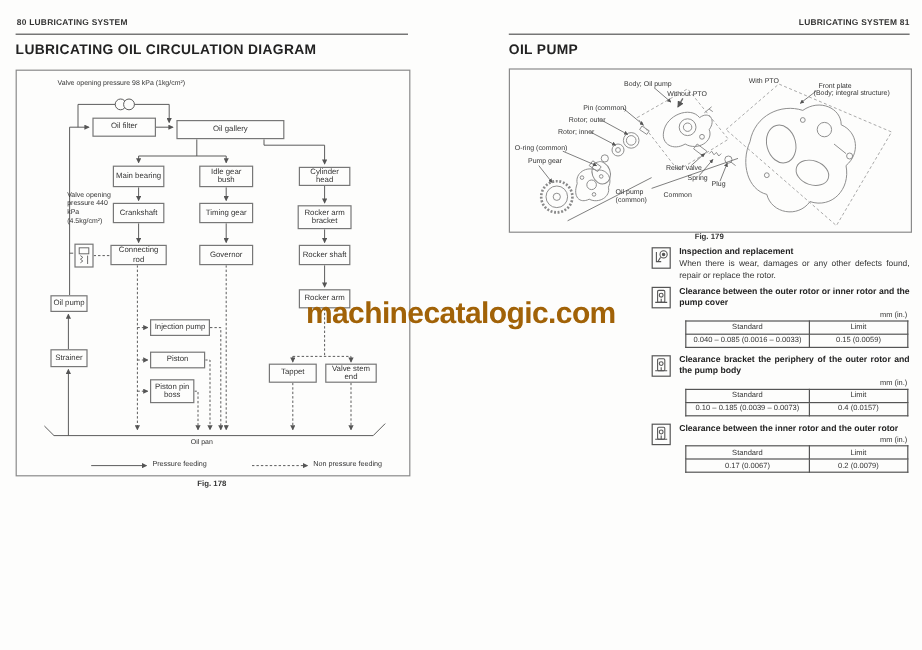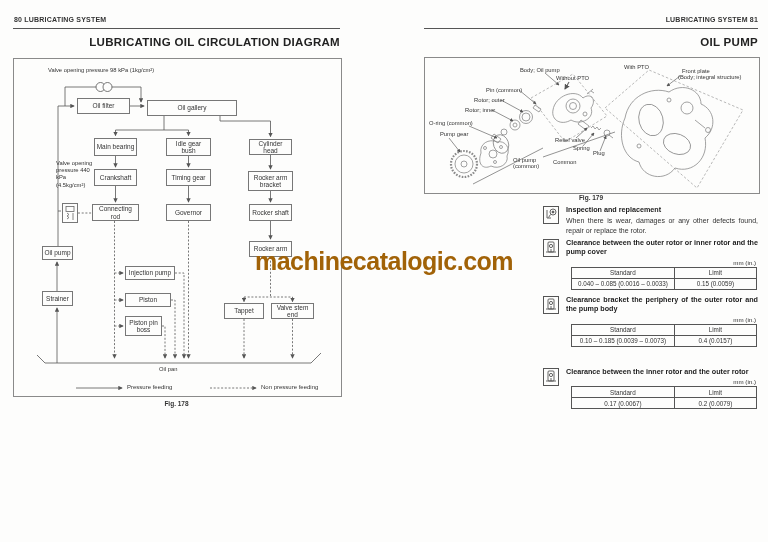--- a/index.html
+++ b/index.html
@@ -2,21 +2,21 @@
 <html><head>
 <meta charset="utf-8">
 <style>
   html,body{margin:0;padding:0;background:#ffffff;}
   .scan{position:relative;width:768px;height:542px;background:#fdfdfc;overflow:hidden;
         font-family:"Liberation Sans","DejaVu Sans",sans-serif;color:#2b2b2b;}
   .abs{position:absolute;}
   
   .page-header{font-size:7px;font-weight:bold;letter-spacing:.2px;color:#333;}
   .header-rule{border-top:1.6px solid #555;height:0;}
-  .page-title{font-size:11.5px;font-weight:bold;text-align:right;letter-spacing:.3px;color:#222;}
+  .page-title{font-size:11.5px;font-weight:bold;text-align:left;letter-spacing:.3px;color:#222;}
   
   .frame{border:1px solid #8a8a8a;background:#fdfdfc;}
   .fig-caption{font-size:6.5px;font-weight:bold;text-align:center;color:#333;}
   
   .fbox{position:absolute;border:1px solid #777;background:#fdfdfc;display:flex;
         align-items:center;justify-content:center;text-align:center;
         font-size:6.5px;line-height:1.1;color:#333;padding:1px;box-sizing:border-box;}
   .anno{position:absolute;font-size:5.8px;line-height:1.25;color:#333;}
   .legend-text{position:absolute;font-size:6px;color:#333;}
   
@@ -318,21 +318,21 @@
         <tbody>
             <tr>
           <td>0.10 – 0.185 (0.0039 – 0.0073)</td>
           <td>0.4 (0.0157)</td>
         </tr>
           </tbody>
       </table>
     </div>
   </div>
 
-  <div class="section" style="top:367px;">
+  <div class="section" style="top:352px;">
     <div class="sec-icon">
       <svg width="14" height="16" viewBox="0 0 14 16">
         <g stroke="#555" stroke-width="0.9" fill="none">
           <rect x="4" y="2" width="6" height="10" rx="1"></rect>
           <circle cx="7" cy="6" r="1.6"></circle>
           <path d="M2,12 h10 M7,9 v3"></path>
         </g>
       </svg>
     </div>
     <div class="sec-content">

